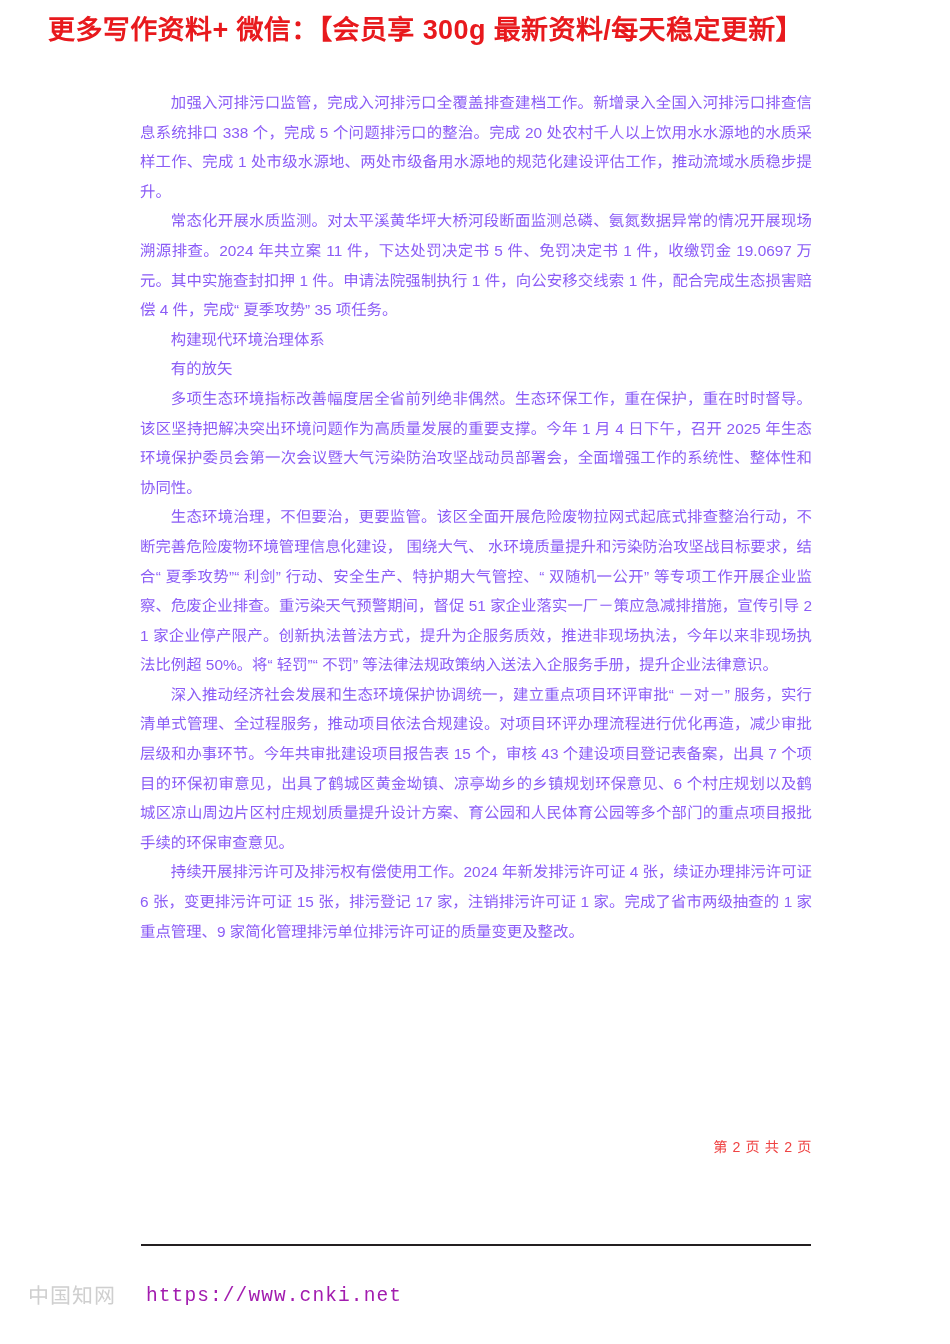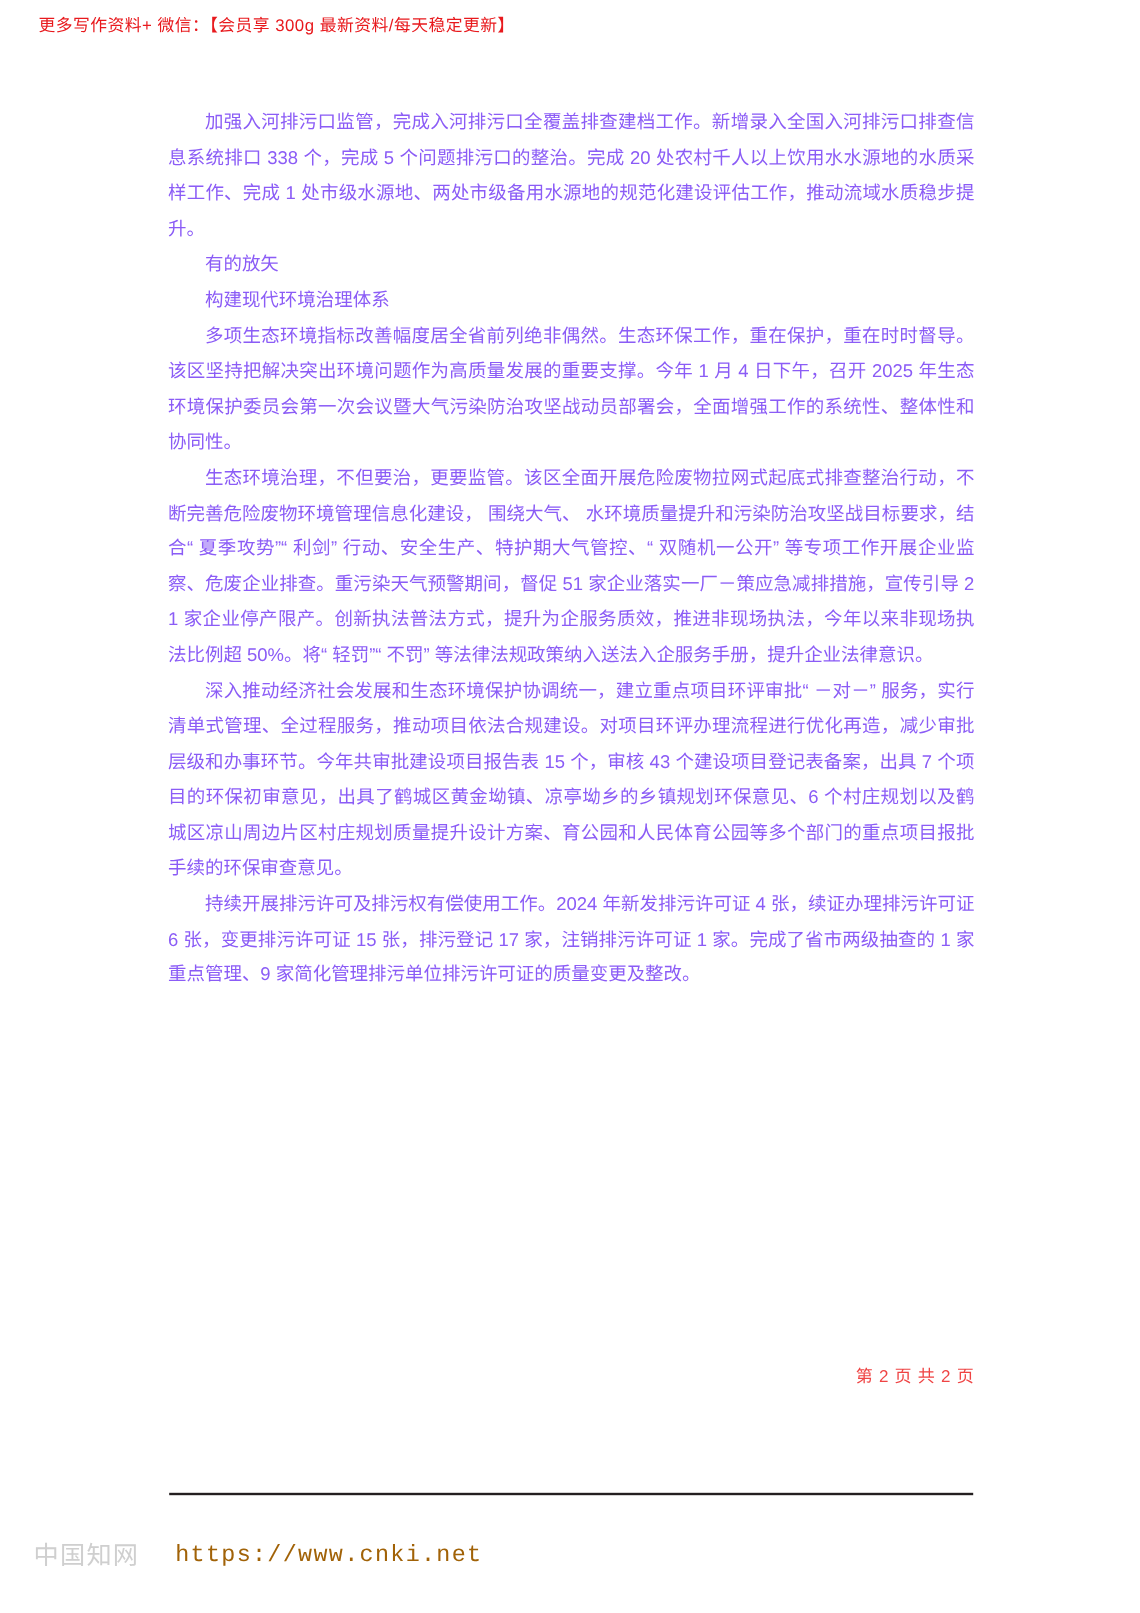--- a/index.html
+++ b/index.html
@@ -17,27 +17,27 @@
     width: 950px;
     height: 1344px;
     background: #ffffff;
     overflow: hidden;
     box-sizing: border-box;
   }
 
   
   .promo-banner {
     position: absolute;
-    left: 32px;
+    left: 48px;
     top: 12px;
     width: 860px;
     color: #e8191d;
     font-family: "Liberation Sans", "DejaVu Sans", sans-serif;
-    font-weight: 400;
-    font-size: 14px;
+    font-weight: 700;
+    font-size: 27px;
     letter-spacing: 0.4px;
     line-height: 1.35;
     white-space: nowrap;
   }
 
   
   .doc-body {
     position: absolute;
     left: 140px;
     top: 88px;
@@ -93,36 +93,37 @@
   .cnki-logo {
     font-family: "Liberation Serif", "DejaVu Serif", serif;
     font-size: 21px;
     color: #cfcfcf;
     letter-spacing: 1px;
     line-height: 1;
   }
   .cnki-url {
     font-family: "Liberation Mono", "DejaVu Sans Mono", monospace;
     font-size: 19.5px;
-    color: #a16207;
+    color: #a21caf;
     letter-spacing: 1.1px;
     line-height: 1;
   }
 </style>
 </head>
 <body>
 
 <div class="page">
 
   <div class="promo-banner">更多写作资料+ 微信：【会员享 300g 最新资料/每天稳定更新】</div>
 
   <div class="doc-body">
     <p class="para">加强入河排污口监管，完成入河排污口全覆盖排查建档工作。新增录入全国入河排污口排查信息系统排口 338 个，完成 5 个问题排污口的整治。完成 20 处农村千人以上饮用水水源地的水质采样工作、完成 1 处市级水源地、两处市级备用水源地的规范化建设评估工作，推动流域水质稳步提升。</p>
+    <p class="para">常态化开展水质监测。对太平溪黄华坪大桥河段断面监测总磷、氨氮数据异常的情况开展现场溯源排查。2024 年共立案 11 件，下达处罚决定书 5 件、免罚决定书 1 件，收缴罚金 19.0697 万元。其中实施查封扣押 1 件。申请法院强制执行 1 件，向公安移交线索 1 件，配合完成生态损害赔偿 4 件，完成“ 夏季攻势” 35 项任务。</p>
+    <p class="para heading-line">构建现代环境治理体系</p>
     <p class="para heading-line">有的放矢</p>
-    <p class="para heading-line">构建现代环境治理体系</p>
     <p class="para">多项生态环境指标改善幅度居全省前列绝非偶然。生态环保工作，重在保护，重在时时督导。该区坚持把解决突出环境问题作为高质量发展的重要支撑。今年 1 月 4 日下午，召开 2025 年生态环境保护委员会第一次会议暨大气污染防治攻坚战动员部署会，全面增强工作的系统性、整体性和协同性。</p>
     <p class="para">生态环境治理，不但要治，更要监管。该区全面开展危险废物拉网式起底式排查整治行动，不断完善危险废物环境管理信息化建设， 围绕大气、 水环境质量提升和污染防治攻坚战目标要求，结合“ 夏季攻势”“ 利剑” 行动、安全生产、特护期大气管控、“ 双随机一公开” 等专项工作开展企业监察、危废企业排查。重污染天气预警期间，督促 51 家企业落实一厂－策应急减排措施，宣传引导 21 家企业停产限产。创新执法普法方式，提升为企服务质效，推进非现场执法，今年以来非现场执法比例超 50%。将“ 轻罚”“ 不罚” 等法律法规政策纳入送法入企服务手册，提升企业法律意识。</p>
     <p class="para">深入推动经济社会发展和生态环境保护协调统一，建立重点项目环评审批“ －对－” 服务，实行清单式管理、全过程服务，推动项目依法合规建设。对项目环评办理流程进行优化再造，减少审批层级和办事环节。今年共审批建设项目报告表 15 个，审核 43 个建设项目登记表备案，出具 7 个项目的环保初审意见，出具了鹤城区黄金坳镇、凉亭坳乡的乡镇规划环保意见、6 个村庄规划以及鹤城区凉山周边片区村庄规划质量提升设计方案、育公园和人民体育公园等多个部门的重点项目报批手续的环保审查意见。</p>
     <p class="para">持续开展排污许可及排污权有偿使用工作。2024 年新发排污许可证 4 张，续证办理排污许可证 6 张，变更排污许可证 15 张，排污登记 17 家，注销排污许可证 1 家。完成了省市两级抽查的 1 家重点管理、9 家简化管理排污单位排污许可证的质量变更及整改。</p>
   </div>
 
   <div class="page-number">第 2 页 共 2 页</div>
 
   <div class="bottom-rule"></div>
 

